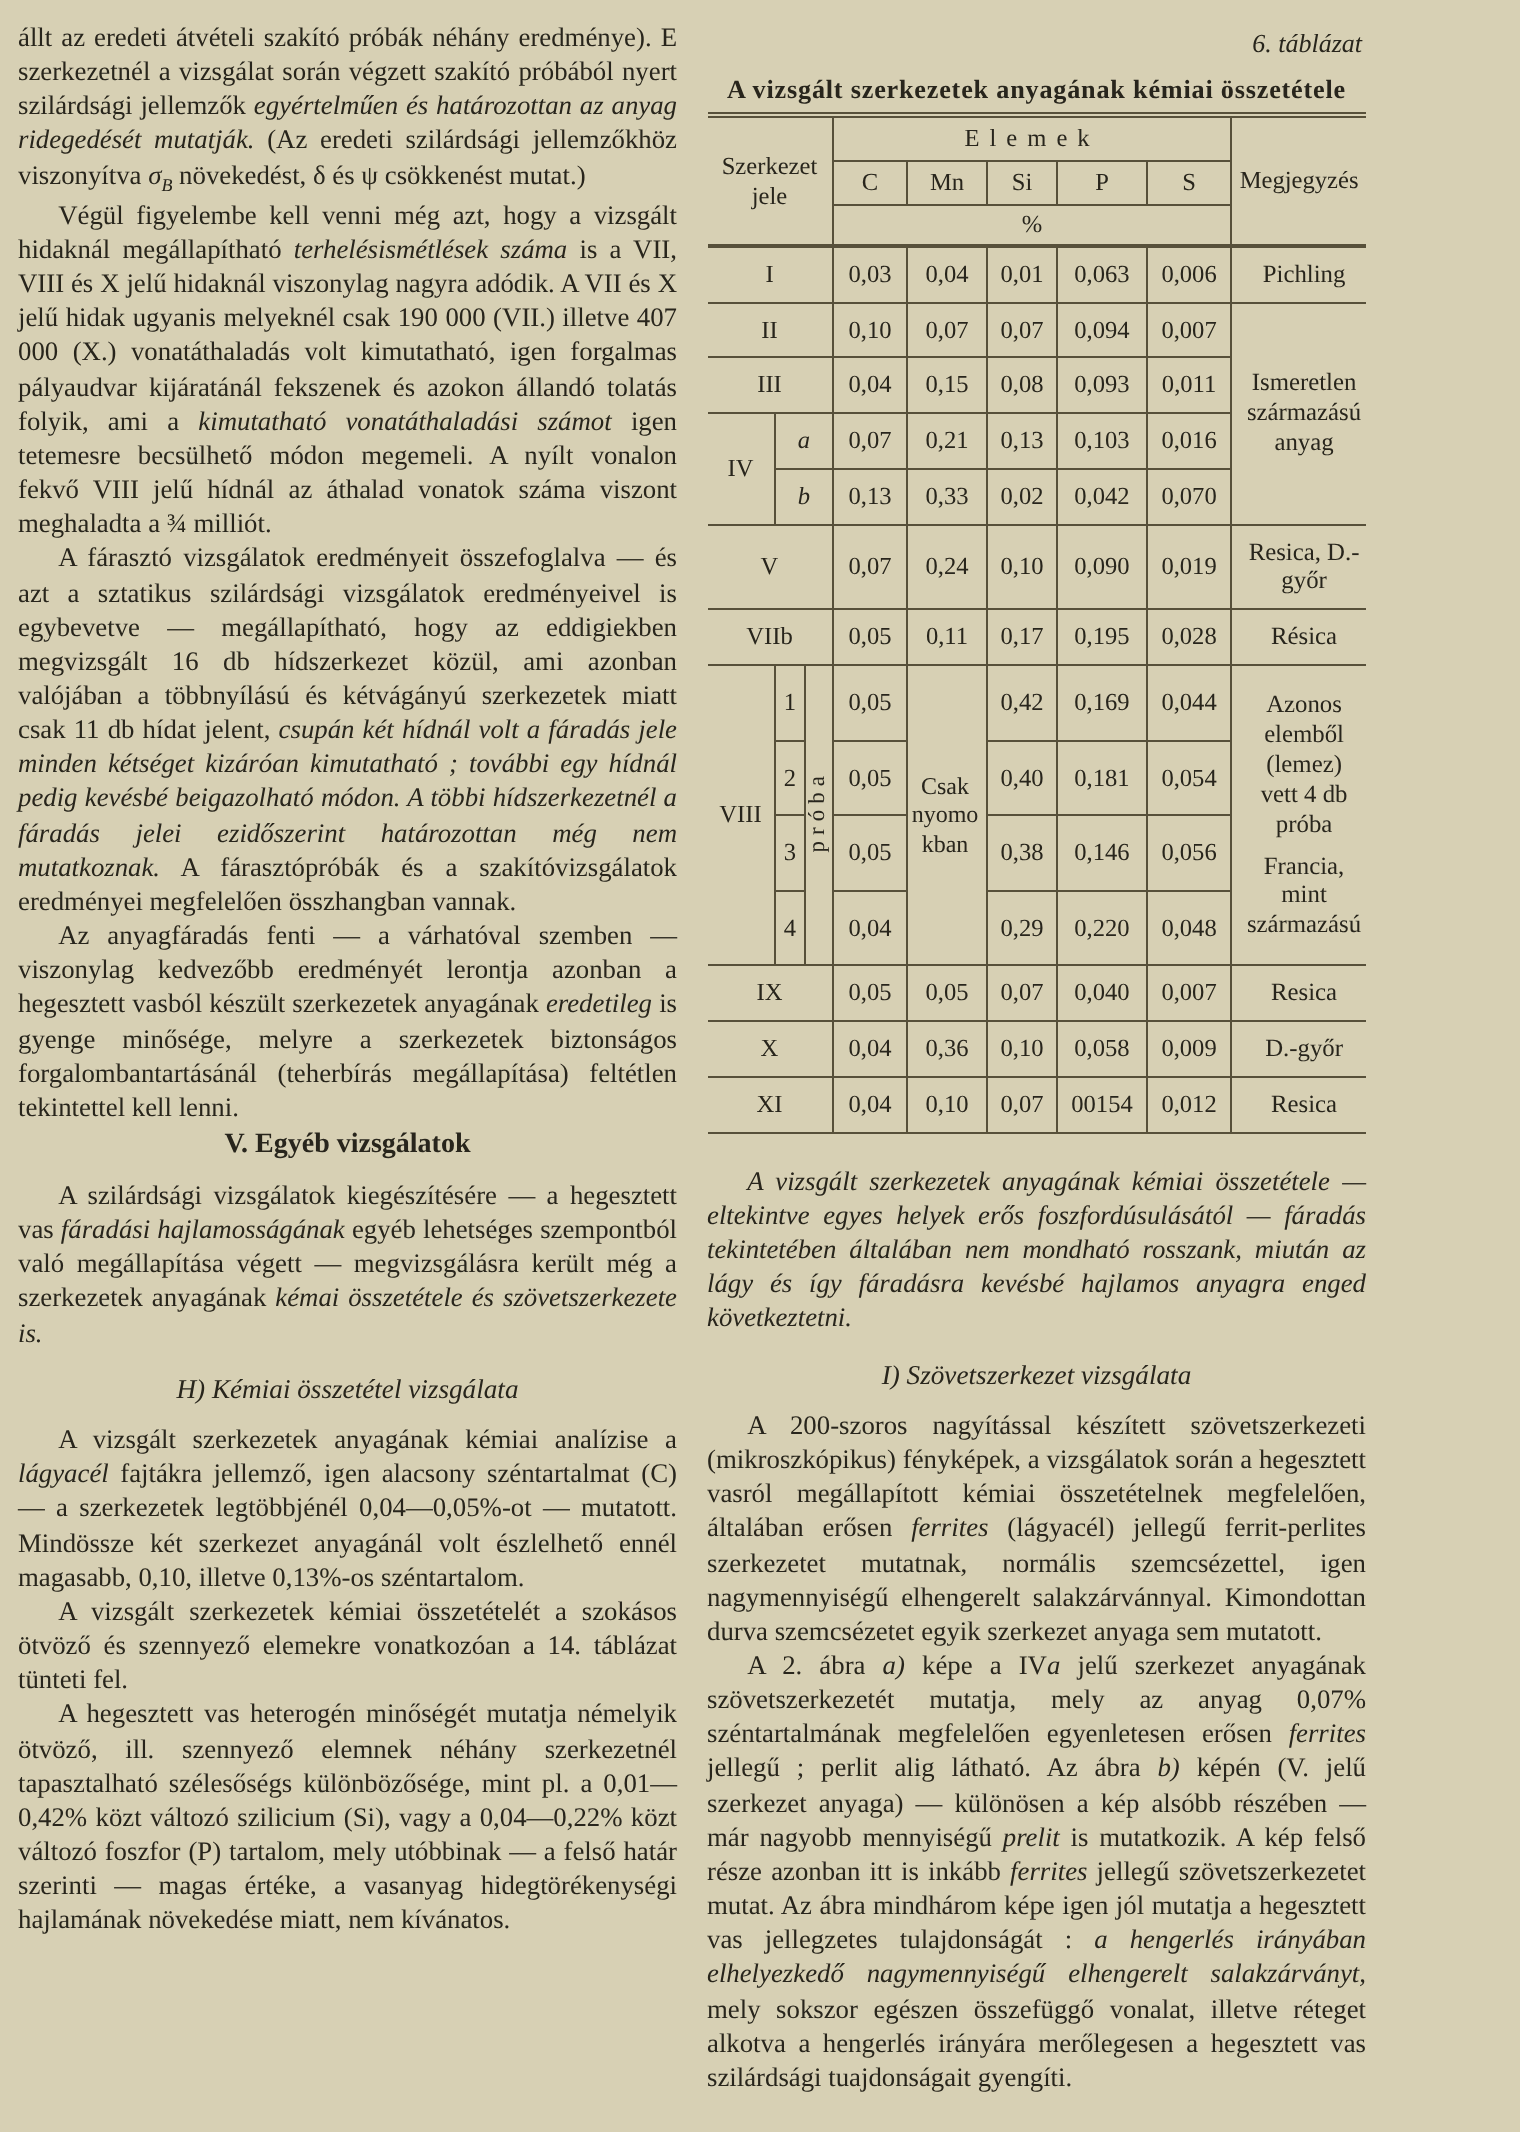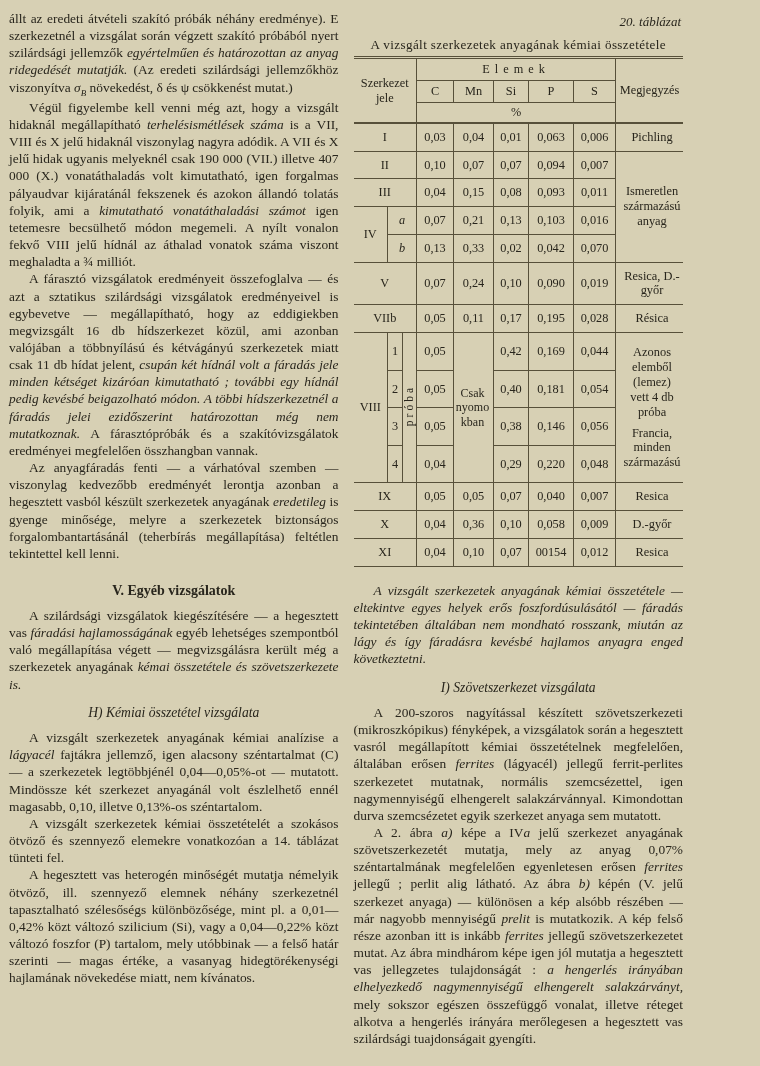--- a/index.html
+++ b/index.html
@@ -5,27 +5,27 @@
   html,body{margin:0;padding:0;}
   body{
     width:760px;height:1066px;overflow:hidden;
     background:#d7d0b4;color:#28251c;
     font-family:"Liberation Serif","DejaVu Serif",serif;
   }
   .page{display:flex;gap:15px;padding:10px 9px 0 9px;box-sizing:border-box;width:692px;}
   .col{width:50%;font-size:13.4px;line-height:1.28;text-align:justify;}
   .para{margin:0;text-indent:1.5em;}
   .para.noindent{text-indent:0;}
-  .h-bold{font-size:14px;font-weight:bold;text-align:center;margin:20px 0 7px 0;}
+  .h-bold{font-size:14px;font-weight:bold;text-align:center;margin:2px 0 7px 0;}
   .h-ital{font-size:13.6px;font-weight:normal;font-style:italic;text-align:center;margin:11px 0 8px 0;}
   sub{font-size:9px;}
 
   
   .tbl-caption{font-style:italic;text-align:right;font-size:13px;margin:4px 2px 6px 0;}
-  .tbl-title{font-weight:normal;text-align:center;font-size:13.1px;letter-spacing:.4px;margin-bottom:3px;}
+  .tbl-title{font-weight:bold;text-align:center;font-size:13.1px;letter-spacing:.4px;margin-bottom:3px;}
   table.ctable{width:100%;border-collapse:collapse;table-layout:fixed;
     font-size:12.3px;line-height:1.2;}
   .ctable th,.ctable td{
     border:1px solid #57503a;padding:6px 2px;text-align:center;vertical-align:middle;
     font-weight:normal;overflow-wrap:anywhere;
   }
   .ctable tr > *:first-child{border-left:0;}
   .ctable tr > *:last-child{border-right:0;}
   .ctable thead th{padding:3px 2px;}
   .ctable .grp{letter-spacing:5px;}
@@ -56,21 +56,21 @@
     <p class="para"><span>Az anyagfáradás fenti — a várhatóval szemben — viszonylag kedvezőbb eredményét lerontja azonban a hegesztett vasból készült szerkezetek anyagának </span><i>eredetileg</i><span> is gyenge minősége, melyre a szerkezetek biztonságos forgalombantartásánál (teherbírás megállapítása) feltétlen tekintettel kell lenni.</span></p>
     <h3 class="h-bold">V. Egyéb vizsgálatok</h3>
     <p class="para"><span>A szilárdsági vizsgálatok kiegészítésére — a hegesztett vas </span><i>fáradási hajlamosságának</i><span> egyéb lehetséges szempontból való megállapítása végett — megvizsgálásra került még a szerkezetek anyagának </span><i>kémai összetétele és szövetszerkezete is.</i></p>
     <h4 class="h-ital">H) Kémiai összetétel vizsgálata</h4>
     <p class="para"><span>A vizsgált szerkezetek anyagának kémiai analízise a </span><i>lágyacél</i><span> fajtákra jellemző, igen alacsony széntartalmat (C) — a szerkezetek legtöbbjénél 0,04—0,05%-ot — mutatott. Mindössze két szerkezet anyagánál volt észlelhető ennél magasabb, 0,10, illetve 0,13%-os széntartalom.</span></p>
     <p class="para"><span>A vizsgált szerkezetek kémiai összetételét a szokásos ötvöző és szennyező elemekre vonatkozóan a 14. táblázat tünteti fel.</span></p>
     <p class="para"><span>A hegesztett vas heterogén minőségét mutatja némelyik ötvöző, ill. szennyező elemnek néhány szerkezetnél tapasztalható szélesőségs különbözősége, mint pl. a 0,01—0,42% közt változó szilicium (Si), vagy a 0,04—0,22% közt változó foszfor (P) tartalom, mely utóbbinak — a felső határ szerinti — magas értéke, a vasanyag hidegtörékenységi hajlamának növekedése miatt, nem kívánatos.</span></p>
   </div>
 
   <div class="col">
-    <div class="tbl-caption">20. táblázat</div>
+    <div class="tbl-caption">6. táblázat</div>
     <div class="tbl-title">A vizsgált szerkezetek anyagának kémiai összetétele</div>
 
     <div class="tbl-wrap">
     <table class="ctable">
       <colgroup>
         <col style="width:34px">
             <col style="width:15px">
             <col style="width:14px">
         <col style="width:37px">
             <col style="width:40px">
@@ -170,21 +170,21 @@
           <td rowspan="4" class="rid">VIII</td>
           <td>1</td>
           <td rowspan="4" class="vert"><span>próba</span></td>
           <td>0,05</td>
           <td rowspan="4" class="mn-note">Csak nyomokban</td>
           <td>0,42</td>
           <td>0,169</td>
           <td>0,044</td>
           <td rowspan="4" class="note note-dual">
             <div>Azonos elemből (lemez) vett 4 db próba</div>
-            <div>Francia, minden származású</div>
+            <div>Francia, mint származású</div>
           </td>
         </tr>
 
         <tr>
           <td>2</td>
           <td>0,05</td>
           <td>0,40</td>
           <td>0,181</td>
           <td>0,054</td>
         </tr>

